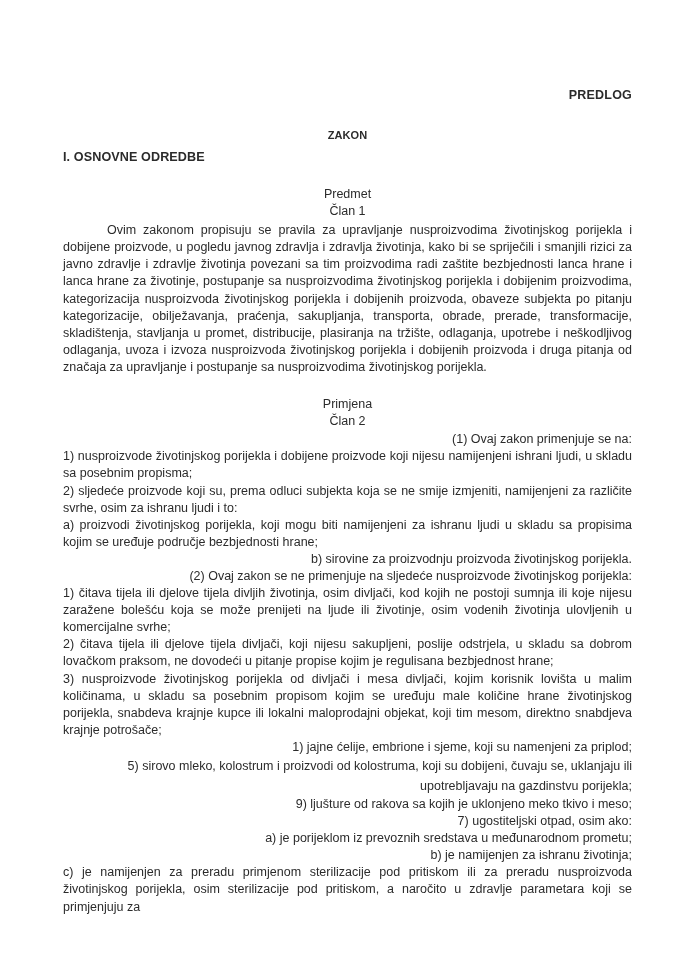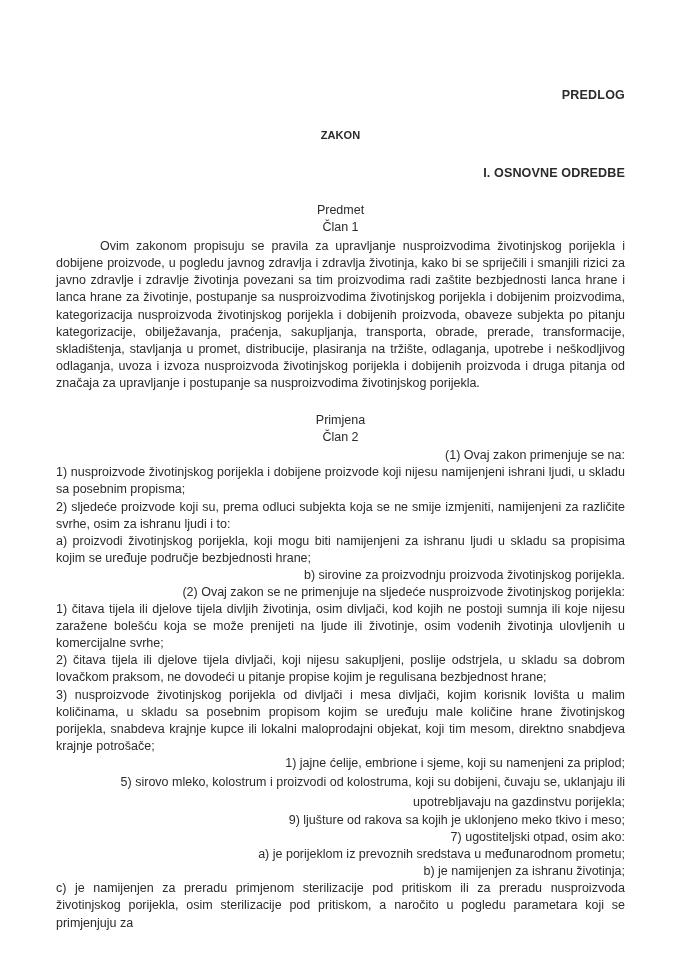--- a/index.html
+++ b/index.html
@@ -19,21 +19,21 @@
     position: relative;
     width: 679px;
     height: 960px;
     background: #ffffff;
     box-sizing: border-box;
     padding: 0;
     overflow: hidden;
   }
   .content {
     position: absolute;
-    left: 56px;
+    left: 63px;
     top: 0;
     width: 569px; 
   }
 
   
   .doc-label {
     text-align: right;
     font-weight: bold;
     font-size: 12.5px;
     letter-spacing: 0.2px;
@@ -46,25 +46,25 @@
     text-align: center;
     margin-top: 25px;
   }
   .law-title-line {
     font-weight: bold;
     font-size: 11px;
     line-height: 17px;
     letter-spacing: 0.1px;
   }
   .section-heading {
-    text-align: right;
+    text-align: left;
     font-weight: bold;
     font-size: 12.6px;
     line-height: 17px;
-    margin-top: 21px;
+    margin-top: 5px;
     letter-spacing: 0.1px;
   }
 
   
   .article-head {
     text-align: center;
     margin-top: 20px;
   }
   .article-head .art-name,
   .article-head .art-num {
@@ -130,17 +130,17 @@
       <p class="para left">(2) Ovaj zakon se ne primenjuje na sljedeće nusproizvode životinjskog porijekla:</p>
       <p class="para">1) čitava tijela ili djelove tijela divljih životinja, osim divljači, kod kojih ne postoji sumnja ili koje nijesu zaražene bolešću koja se može prenijeti na ljude ili životinje, osim vodenih životinja ulovljenih u komercijalne svrhe;</p>
       <p class="para">2) čitava tijela ili djelove tijela divljači, koji nijesu sakupljeni, poslije odstrjela, u skladu sa dobrom lovačkom praksom, ne dovodeći u pitanje propise kojim je regulisana bezbjednost hrane;</p>
       <p class="para">3) nusproizvode životinjskog porijekla od divljači i mesa divljači, kojim korisnik lovišta u malim količinama, u skladu sa posebnim propisom kojim se uređuju male količine hrane životinjskog porijekla, snabdeva krajnje kupce ili lokalni maloprodajni objekat, koji tim mesom, direktno snabdjeva krajnje potrošače;</p>
       <p class="para left">1) jajne ćelije, embrione i sjeme, koji su namenjeni za priplod;</p>
       <p class="para left loose">5) sirovo mleko, kolostrum i proizvodi od kolostruma, koji su dobijeni, čuvaju se, uklanjaju ili upotrebljavaju na gazdinstvu porijekla;</p>
       <p class="para left">9) ljušture od rakova sa kojih je uklonjeno meko tkivo i meso;</p>
       <p class="para left">7) ugostiteljski otpad, osim ako:</p>
       <p class="para left">a) je porijeklom iz prevoznih sredstava u međunarodnom prometu;</p>
       <p class="para left">b) je namijenjen za ishranu životinja;</p>
-      <p class="para">c) je namijenjen za preradu primjenom sterilizacije pod pritiskom ili za preradu nusproizvoda životinjskog porijekla, osim sterilizacije pod pritiskom, a naročito u pogledu parametara koji se primjenjuju za</p>
+      <p class="para">c) je namijenjen za preradu primjenom sterilizacije pod pritiskom ili za preradu nusproizvoda životinjskog porijekla, osim sterilizacije pod pritiskom, a naročito u zdravlje parametara koji se primjenjuju za</p>
     </div>
 
   </div>
 </div>
 
 </body></html>

